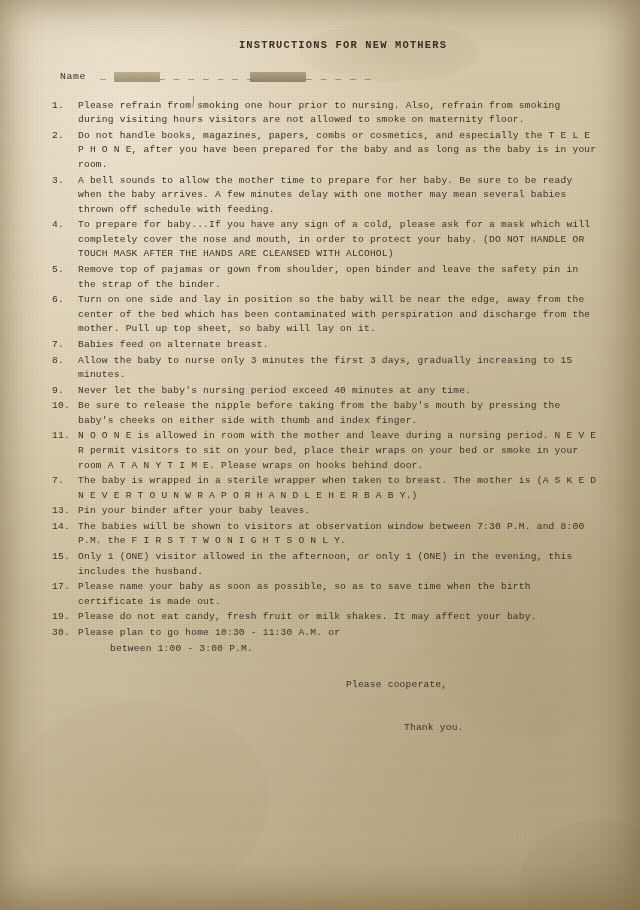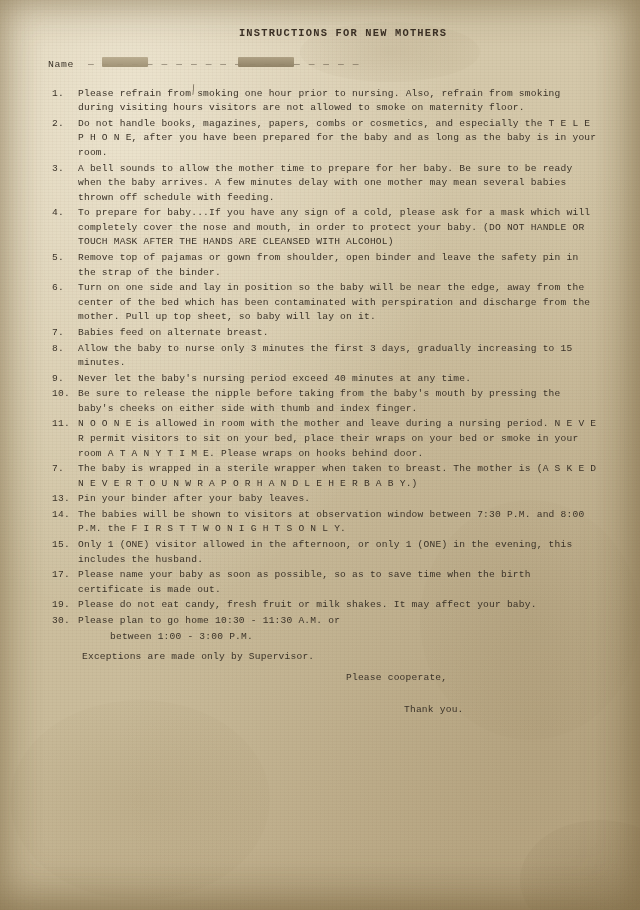--- a/index.html
+++ b/index.html
@@ -38,38 +38,38 @@
     position: absolute;
     inset: 0;
     pointer-events: none;
     box-shadow:
       inset 0 0 38px rgba(110,88,52,0.35),
       inset -14px 0 46px rgba(110,88,52,0.30),
       inset 0 -18px 40px rgba(110,88,52,0.28);
   }
   .content {
     position: relative;
-    padding: 26px 36px 0 34px;
+    padding: 38px 36px 0 34px;
     font-size: 9.6px;
     line-height: 1.52;
     letter-spacing: 0.2px;
     z-index: 2;
   }
   .doc-title {
     text-align: center;
     font-size: 10.4px;
     letter-spacing: 1.2px;
     margin: 0 0 16px 48px;
     font-weight: 700;
     color: #3b3025;
   }
   .name-row {
     display: flex;
-    align-items: flex-start;
-    margin: 0 0 14px 14px;
+    align-items: flex-end;
+    margin: 0 0 14px 26px;
     gap: 8px;
   }
   .name-label {
     font-size: 9.8px;
     letter-spacing: 0.6px;
   }
   .name-blank {
     flex: 0 0 auto;
     position: relative;
     height: 12px;
@@ -138,24 +138,24 @@
     flex: 1 1 auto;
     padding-right: 4px;
   }
   .exception {
     margin: 6px 0 0 48px;
   }
   .center-line {
     margin: 0 0 0 76px;
   }
   .closing {
-    margin: 6px 0 0 312px;
+    margin: 22px 0 0 312px;
   }
   .thanks {
-    margin: 18px 0 0 370px;
+    margin: 28px 0 0 370px;
     font-family: Liberation Mono, monospace;
   }
   .smudge {
     position: absolute;
     border-radius: 50%;
     pointer-events: none;
   }
   .s1 { left: 300px; top: 22px; width: 180px; height: 60px; background: radial-gradient(ellipse, rgba(120,98,60,0.13), rgba(0,0,0,0)); }
   .s2 { left: 420px; top: 500px; width: 220px; height: 240px; background: radial-gradient(ellipse, rgba(120,98,60,0.10), rgba(0,0,0,0)); }
   .s3 { left: 10px; top: 700px; width: 260px; height: 200px; background: radial-gradient(ellipse, rgba(130,108,66,0.12), rgba(0,0,0,0)); }
@@ -258,20 +258,19 @@
           <span class="body">Please do not eat candy, fresh fruit or milk shakes.  It may affect your baby.</span>
         </li>
       <li>
           <span class="num">30.</span>
           <span class="body">Please plan to go home 10:30 - 11:30 A.M. or</span>
         </li>
     </ol>
 
     <div class="center-line">between 1:00 - 3:00 P.M.</div>
 
-    <div class="exception">Exceptions are made only by Supervisor.</div>
 
     <div class="closing">Please cooperate,</div>
     <div class="thanks">Thank you.</div>
   </div>
 
   <div class="edge-shade"></div>
 </div>
 
 </body></html>

